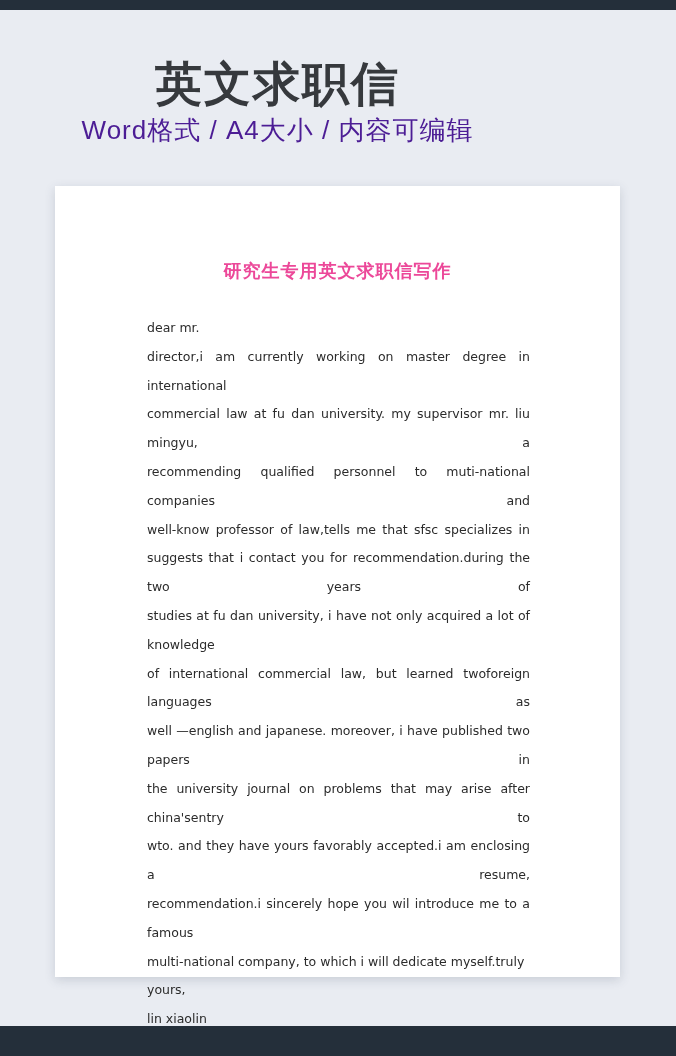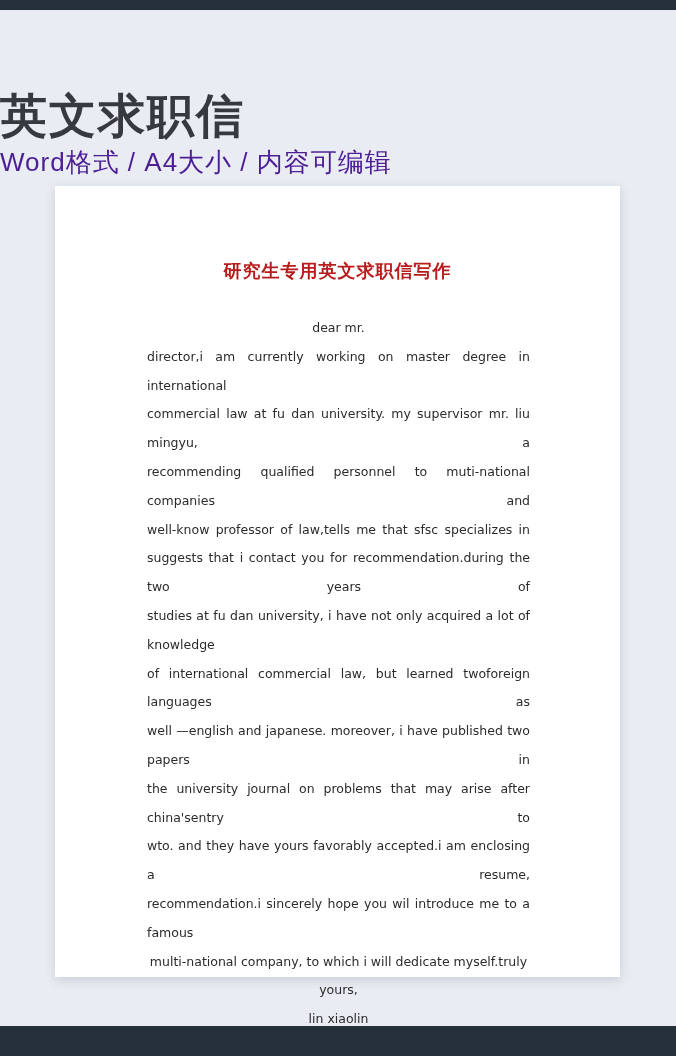--- a/index.html
+++ b/index.html
@@ -19,22 +19,21 @@
     background: #242f3a;
   }
   .accent-bar.top { top: 0; height: 10px; }
   .accent-bar.bottom { bottom: 0; height: 30px; }
 
   .site-header {
     position: absolute;
     top: 10px;
     left: 0;
     width: 555px;
-    text-align: left;
-    margin-top: 32px;
+    text-align: center;
   }
   .site-title {
     margin: 0;
     padding-top: 50px;
     font-size: 47px;
     line-height: 1.0;
     font-weight: 700;
     color: #36393d;
     letter-spacing: 2px;
   }
@@ -59,34 +58,34 @@
     box-sizing: border-box;
   }
   .doc-title {
     margin: 0;
     padding-top: 72px;
     text-align: center;
     font-family: "Liberation Serif", "DejaVu Serif", serif;
     font-size: 18px;
     line-height: 26px;
     font-weight: 700;
-    color: #b91c1c;
+    color: #ec4899;
     letter-spacing: 1px;
   }
   .doc-body {
     margin-top: 30px;
     padding: 0 90px 0 92px;
     font-family: "DejaVu Sans", "Liberation Sans", sans-serif;
     font-size: 12.5px;
     color: #2b2b2b;
   }
   .letter-line {
     line-height: 28.8px;
     white-space: normal;
-    text-align: center;
+    text-align: left;
   }
   .letter-line.justify {
     text-align: justify;
     text-align-last: justify;
   }
 </style>
 </head>
 <body>
 
 <div class="accent-bar top"></div>

